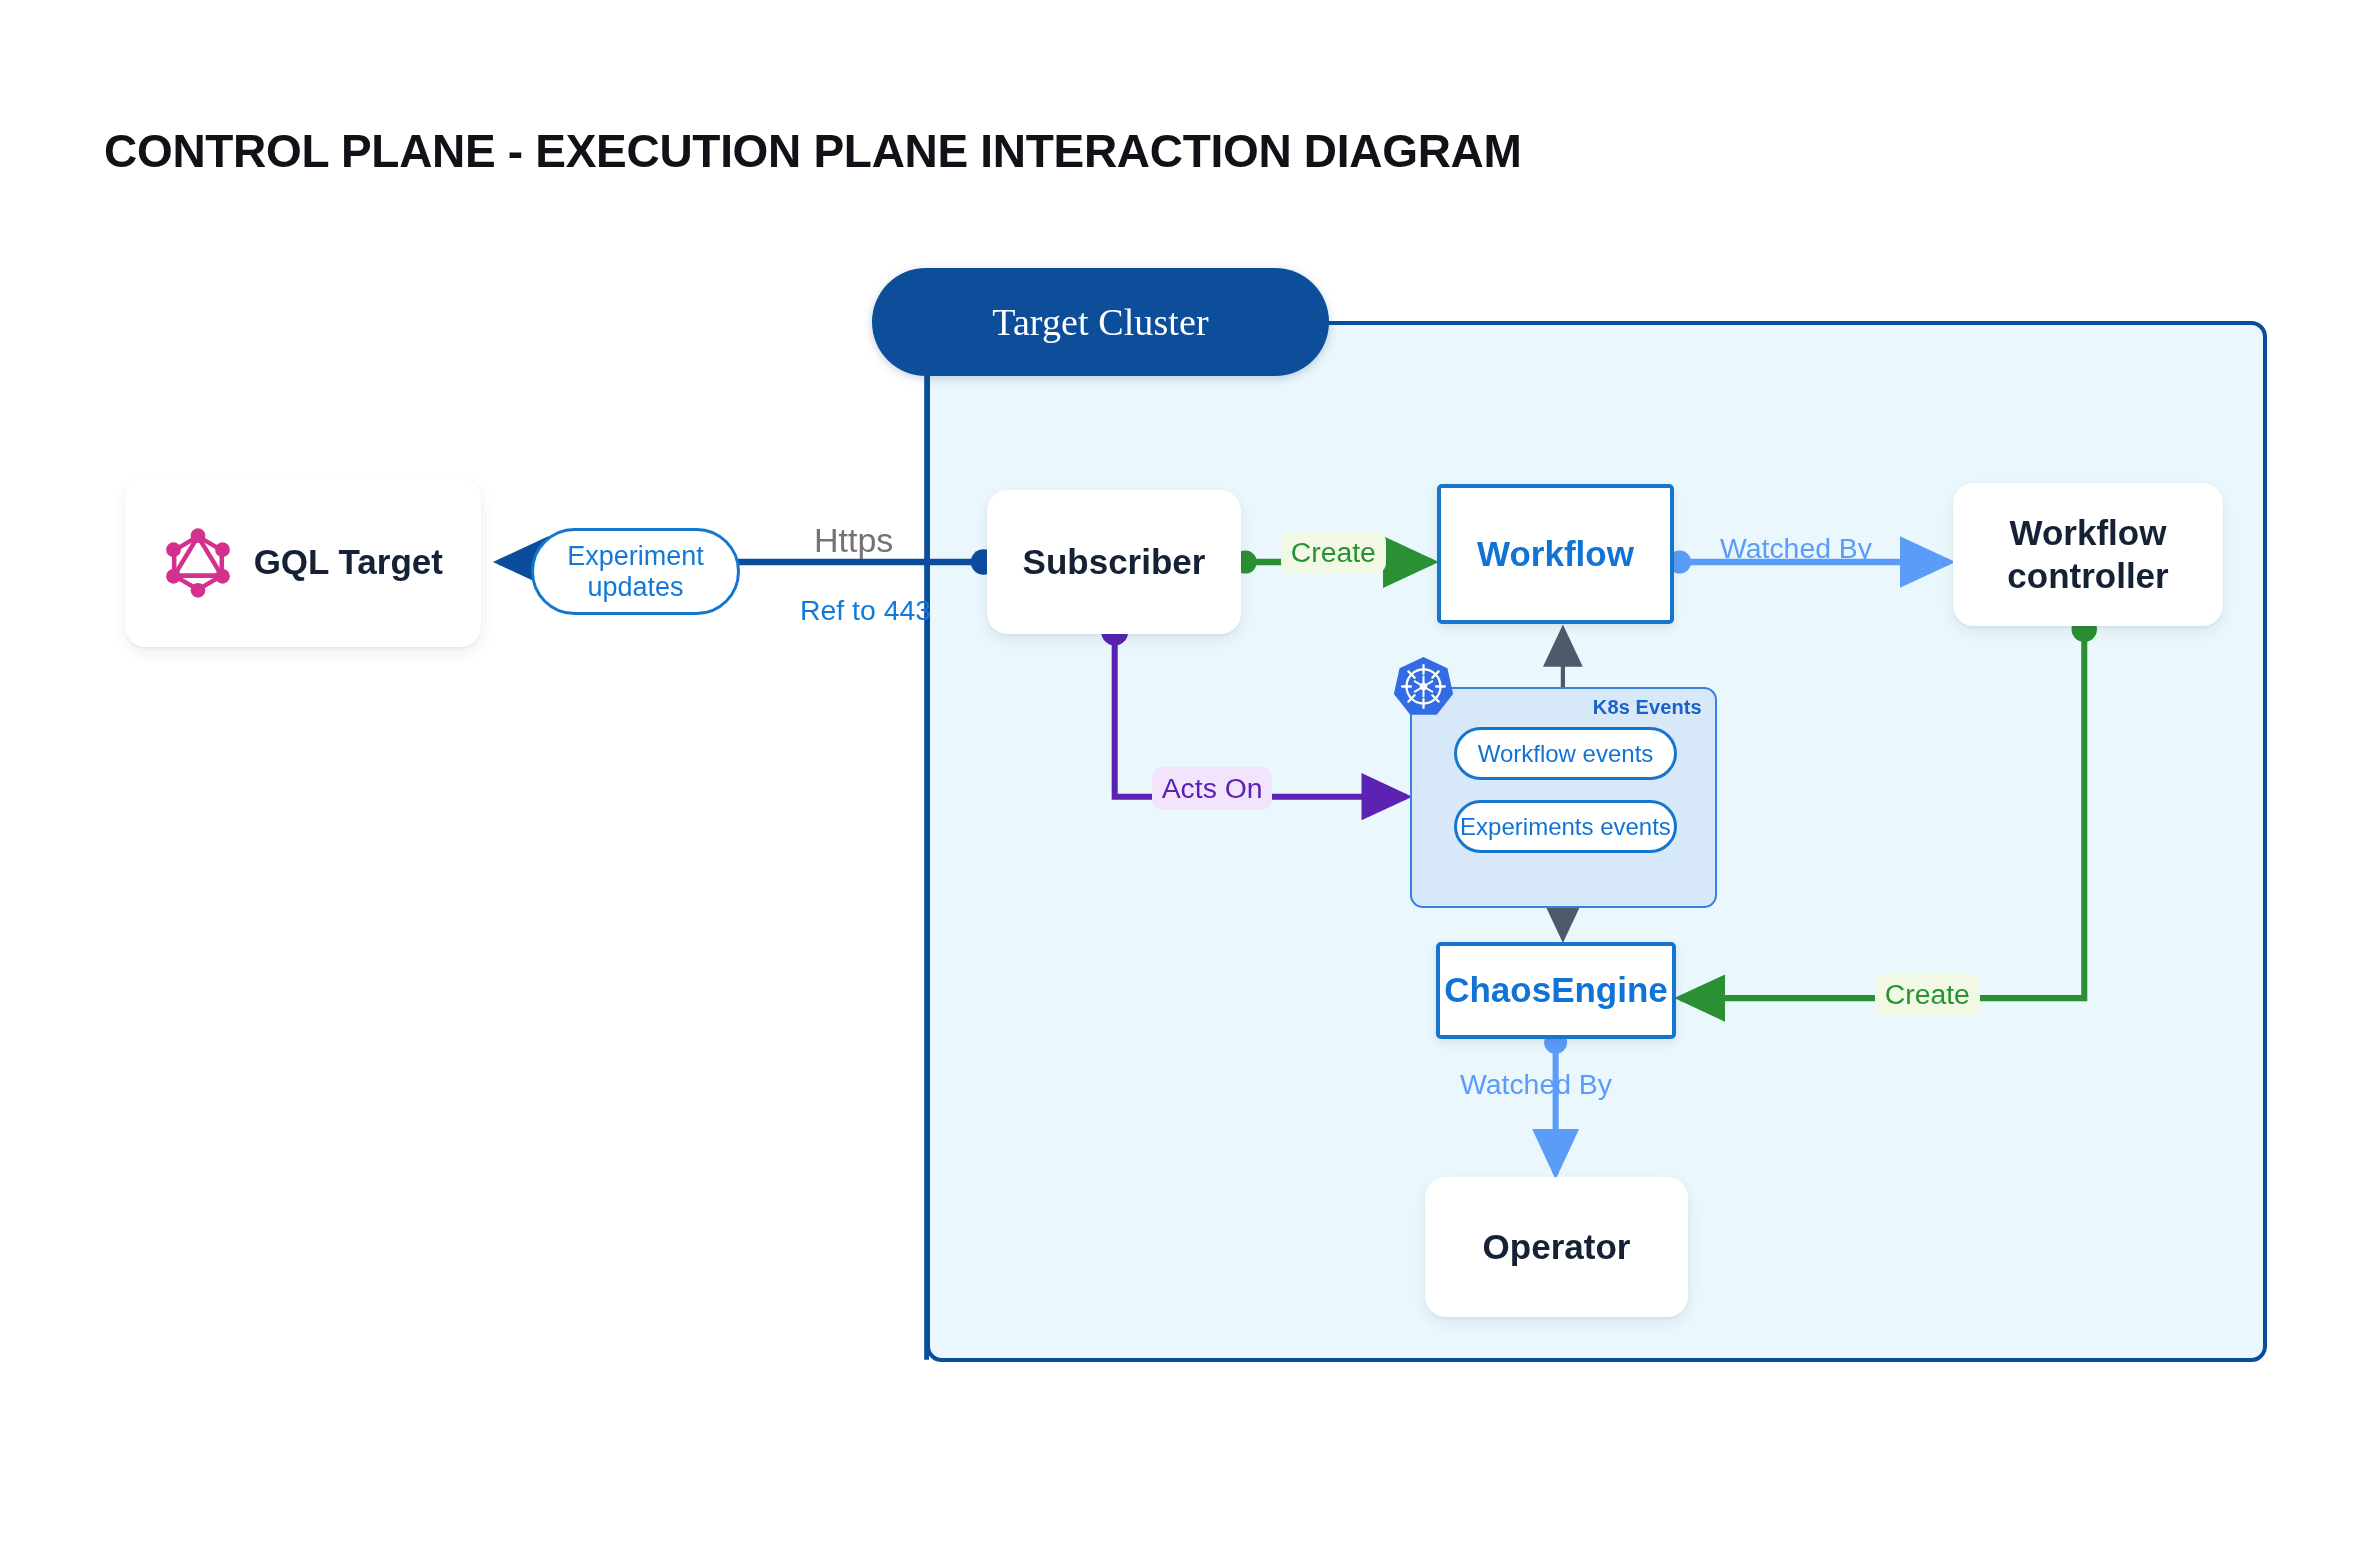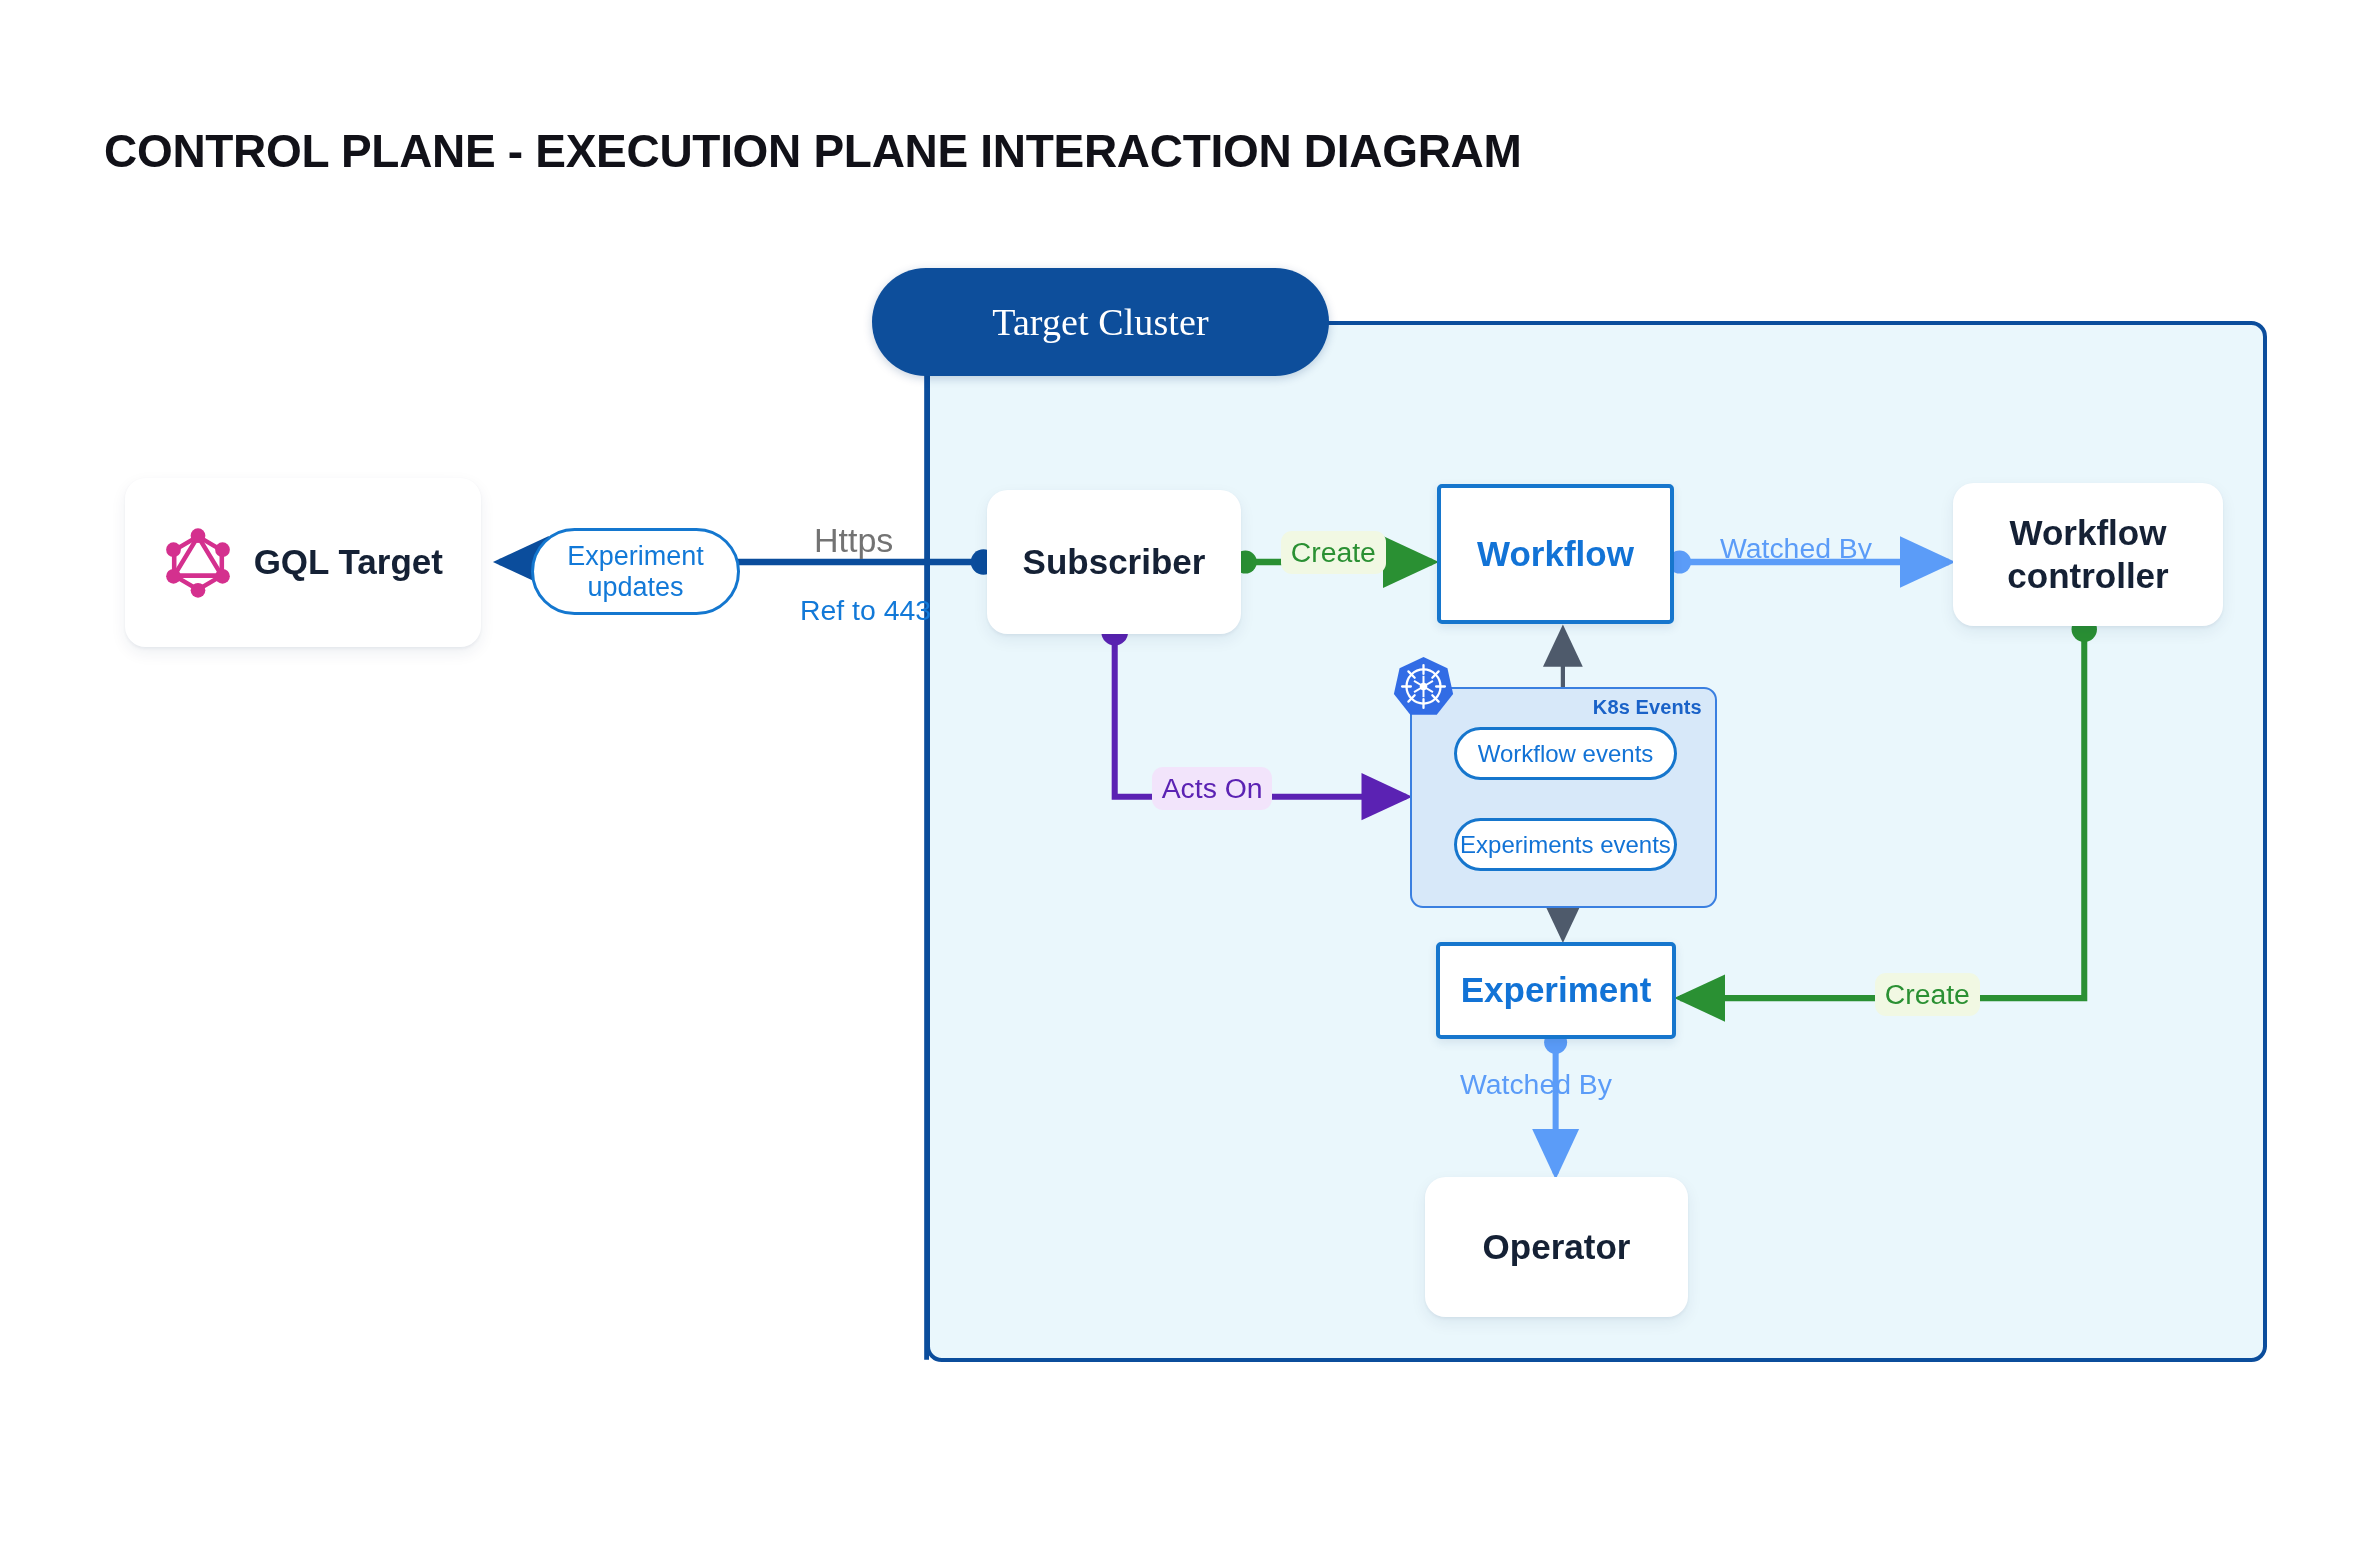--- a/index.html
+++ b/index.html
@@ -171,21 +171,21 @@
     display: flex;
     align-items: center;
     justify-content: center;
   }
   .k8s-pill .txt {
     font-size: 24px;
     color: #1273d6;
     font-weight: 400;
   }
   #k8s-pill-0 { top: 38px; }
-  #k8s-pill-1 { top: 129px; justify-content: center; }
+  #k8s-pill-1 { top: 111px; justify-content: center; }
 
   
   .edge-label {
     position: absolute;
     display: flex;
     align-items: center;
     justify-content: center;
     white-space: nowrap;
     font-weight: 400;
   }
@@ -339,21 +339,21 @@
 
   <div id="node-workflow" class="node outlined">
     <span class="label">Workflow</span>
   </div>
 
   <div id="node-wfctl" class="node white">
     <span class="label">Workflow controller</span>
   </div>
 
   <div id="node-chaosengine" class="node outlined">
-    <span class="label">Experiment</span>
+    <span class="label">ChaosEngine</span>
   </div>
 
   <div id="node-operator" class="node white">
     <span class="label">Operator</span>
   </div>
 
   <div id="k8s-panel">
     <div id="k8s-title">K8s Events</div>
     <div id="k8s-pill-0" class="k8s-pill">
       <span class="txt">Workflow events</span>

